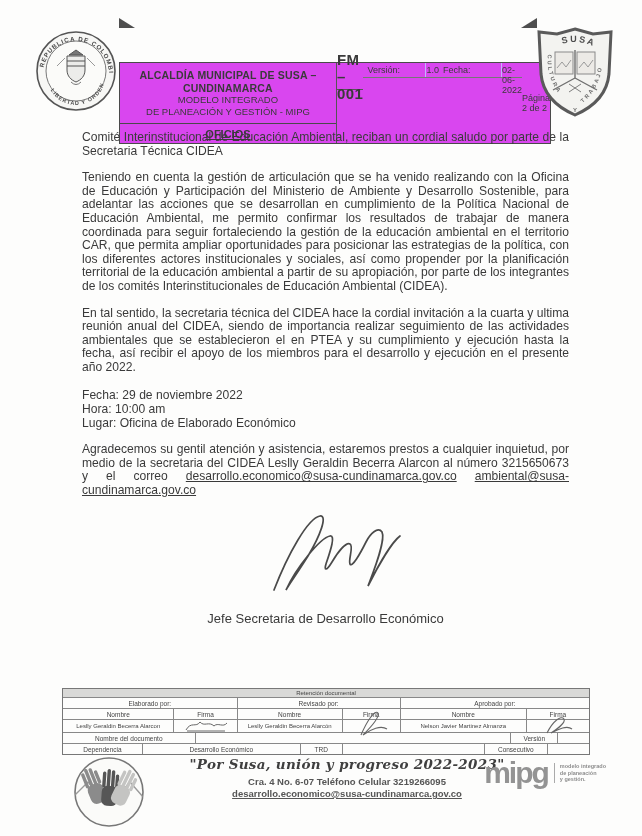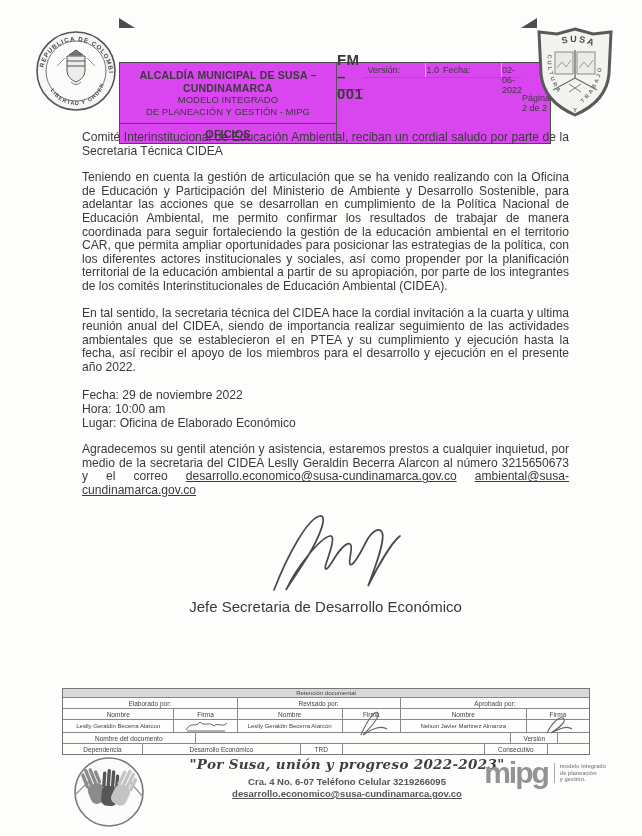--- a/index.html
+++ b/index.html
@@ -35,21 +35,21 @@
   
   .content{position:absolute;top:131px;left:82px;width:487px;font-size:12.1px;line-height:13.6px;text-align:justify;}
   .content p{margin:0 0 13px 0;}
   .meta-lines{text-align:left;}
   .meta-lines div{line-height:14.2px;}
   .u{text-decoration:underline;}
   
   .sig-block{text-align:center;margin-top:6px;}
   .sig-img{display:block;margin:0 auto -6px auto;}
   .sig-name{font-weight:bold;font-size:11.5px;letter-spacing:.3px;}
-  .sig-title{font-size:15px;margin-top:4px;}
+  .sig-title{font-size:13px;margin-top:16px;}
   
   .ft{position:absolute;left:62px;right:52px;top:688px;border:1.2px solid #777;font-size:6.5px;color:#444;background:#fdfdfc;}
   .frow{display:flex;}
   .frow:not(:first-child){border-top:1px solid #888;}
   .fc{border-left:1px solid #888;text-align:center;padding:1px 2px;box-sizing:border-box;
       display:flex;align-items:center;justify-content:center;overflow:visible;}
   .fc:first-child{border-left:none;}
   .ft-title{background:#d9d9d7;height:8px;font-size:6px;}
   .h9{height:10px;} .h11{height:12px;}
   .sig-s{margin:-4px 0;}

